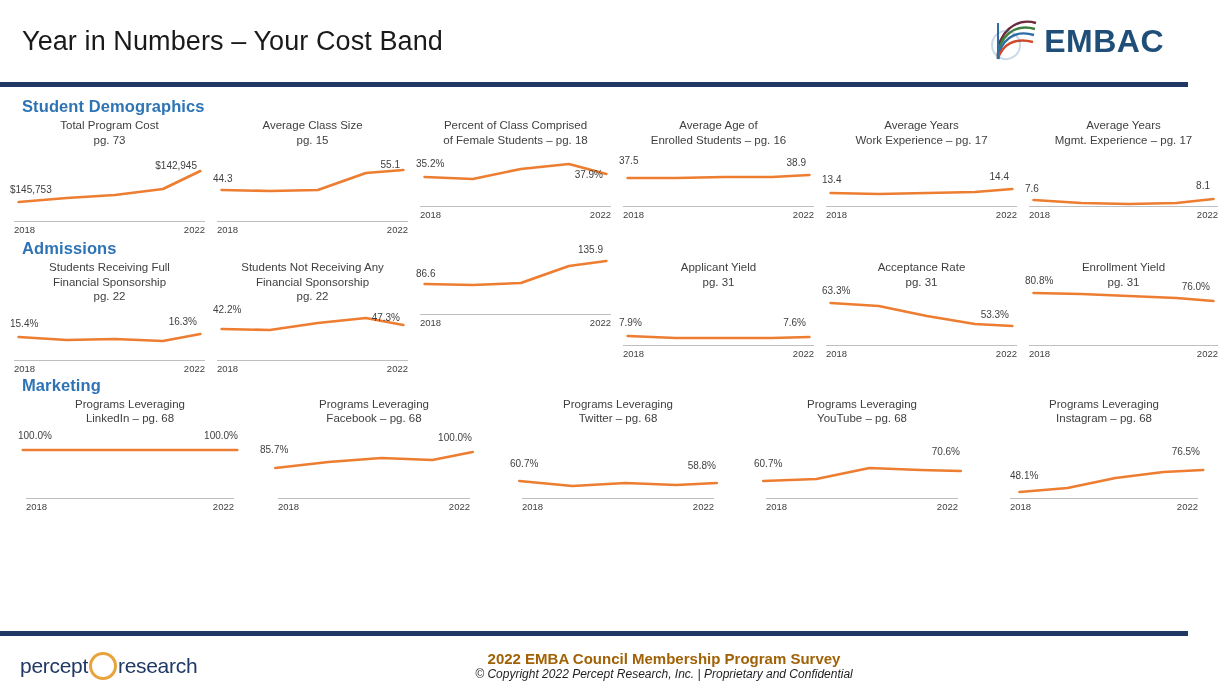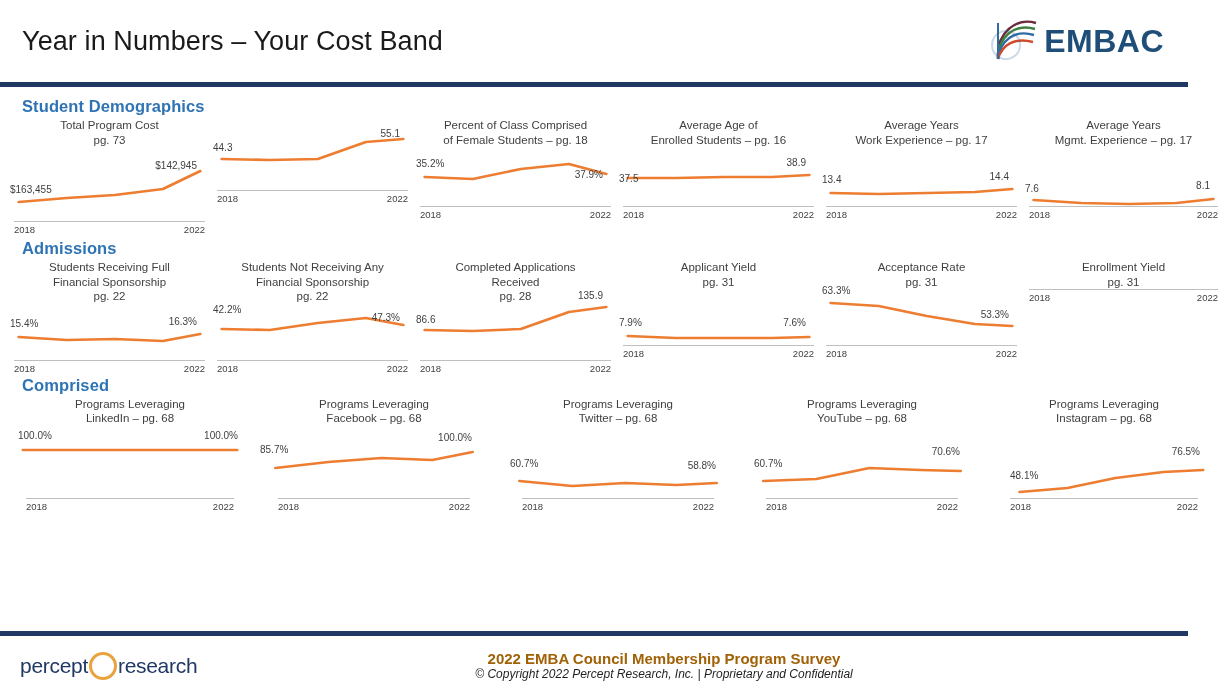--- a/index.html
+++ b/index.html
@@ -205,34 +205,36 @@
   <div class="content">
 
     <div class="section">
       <div class="section-title">Student Demographics</div>
       <div class="row">
 
         <div class="cell" style="width:203px">
           <div class="cell-title">Total Program Cost
 pg. 73</div>
           <div class="spark" style="height:74px">
-            <span class="val val-left" style="top:37px">$163,455</span>
+            <span class="val val-left" style="top:37px">$145,753</span>
             <span class="val val-right" style="top:13px">$142,945</span>
             <svg viewBox="0 0 190 74" preserveAspectRatio="none">
               <polyline points="10,55 55,51 100,48 145,42 180,24" fill="none" stroke="#ED7D31" stroke-width="2.6" stroke-linejoin="round" stroke-linecap="round"></polyline>
             </svg>
           </div>
           <div class="axis-line"></div>
           <div class="axis-labels">
             <span>2018</span>
             <span>2022</span>
           </div>
         </div>
 
         <div class="cell" style="width:203px">
+          <div class="cell-title">Average Class Size
+pg. 15</div>
           <div class="spark" style="height:74px">
             <span class="val val-left" style="top:26px">44.3</span>
             <span class="val val-right" style="top:12px">55.1</span>
             <svg viewBox="0 0 190 74" preserveAspectRatio="none">
               <polyline points="10,43 55,44 100,43 145,26 180,23" fill="none" stroke="#ED7D31" stroke-width="2.6" stroke-linejoin="round" stroke-linecap="round"></polyline>
             </svg>
           </div>
           <div class="axis-line"></div>
           <div class="axis-labels">
             <span>2018</span>
@@ -254,21 +256,21 @@
           <div class="axis-labels">
             <span>2018</span>
             <span>2022</span>
           </div>
         </div>
 
         <div class="cell" style="width:203px">
           <div class="cell-title">Average Age of
 Enrolled Students – pg. 16</div>
           <div class="spark" style="height:59px">
-            <span class="val val-left" style="top:26px">37.5</span>
+            <span class="val val-left" style="top:8px">37.5</span>
             <span class="val val-right" style="top:10px">38.9</span>
             <svg viewBox="0 0 190 59" preserveAspectRatio="none">
               <polyline points="10,31 55,31 100,30 145,30 180,28" fill="none" stroke="#ED7D31" stroke-width="2.6" stroke-linejoin="round" stroke-linecap="round"></polyline>
             </svg>
           </div>
           <div class="axis-line"></div>
           <div class="axis-labels">
             <span>2018</span>
             <span>2022</span>
           </div>
@@ -345,23 +347,20 @@
             </svg>
           </div>
           <div class="axis-line"></div>
           <div class="axis-labels">
             <span>2018</span>
             <span>2022</span>
           </div>
         </div>
 
         <div class="cell" style="width:203px">
-          <div class="cell-title">Completed Applications
-Received
-pg. 28</div>
           <div class="spark" style="height:56px">
             <span class="val val-left" style="top:10px">86.6</span>
             <span class="val val-right" style="top:-14px">135.9</span>
             <svg viewBox="0 0 190 56" preserveAspectRatio="none">
               <polyline points="10,26 55,27 100,25 145,8 180,3" fill="none" stroke="#ED7D31" stroke-width="2.6" stroke-linejoin="round" stroke-linecap="round"></polyline>
             </svg>
           </div>
           <div class="axis-line"></div>
           <div class="axis-labels">
             <span>2018</span>
@@ -399,32 +398,39 @@
           <div class="axis-line"></div>
           <div class="axis-labels">
             <span>2018</span>
             <span>2022</span>
           </div>
         </div>
 
         <div class="cell" style="width:201px">
           <div class="cell-title">Enrollment Yield
 pg. 31</div>
+          <div class="spark" style="height:56px">
+            <span class="val val-left" style="top:-14px">80.8%</span>
+            <span class="val val-right" style="top:-8px">76.0%</span>
+            <svg viewBox="0 0 190 56" preserveAspectRatio="none">
+              <polyline points="10,4 55,5 100,7 145,9 180,12" fill="none" stroke="#ED7D31" stroke-width="2.6" stroke-linejoin="round" stroke-linecap="round"></polyline>
+            </svg>
+          </div>
           <div class="axis-line"></div>
           <div class="axis-labels">
             <span>2018</span>
             <span>2022</span>
           </div>
         </div>
 
       </div>
     </div>
 
     <div class="section section-marketing">
-      <div class="section-title">Comprised</div>
+      <div class="section-title">Marketing</div>
       <div class="row">
 
         <div class="cell" style="width:244px">
           <div class="cell-title">Programs Leveraging
 LinkedIn – pg. 68</div>
           <div class="spark" style="height:72px">
             <span class="val val-left" style="top:4px;left:10px">100.0%</span>
             <span class="val val-right" style="top:4px;right:14px">100.0%</span>
             <svg viewBox="0 0 230 72" preserveAspectRatio="none">
               <polyline points="14,24 68,24 122,24 176,24 216,24" fill="none" stroke="#ED7D31" stroke-width="2.6" stroke-linejoin="round" stroke-linecap="round"></polyline>

